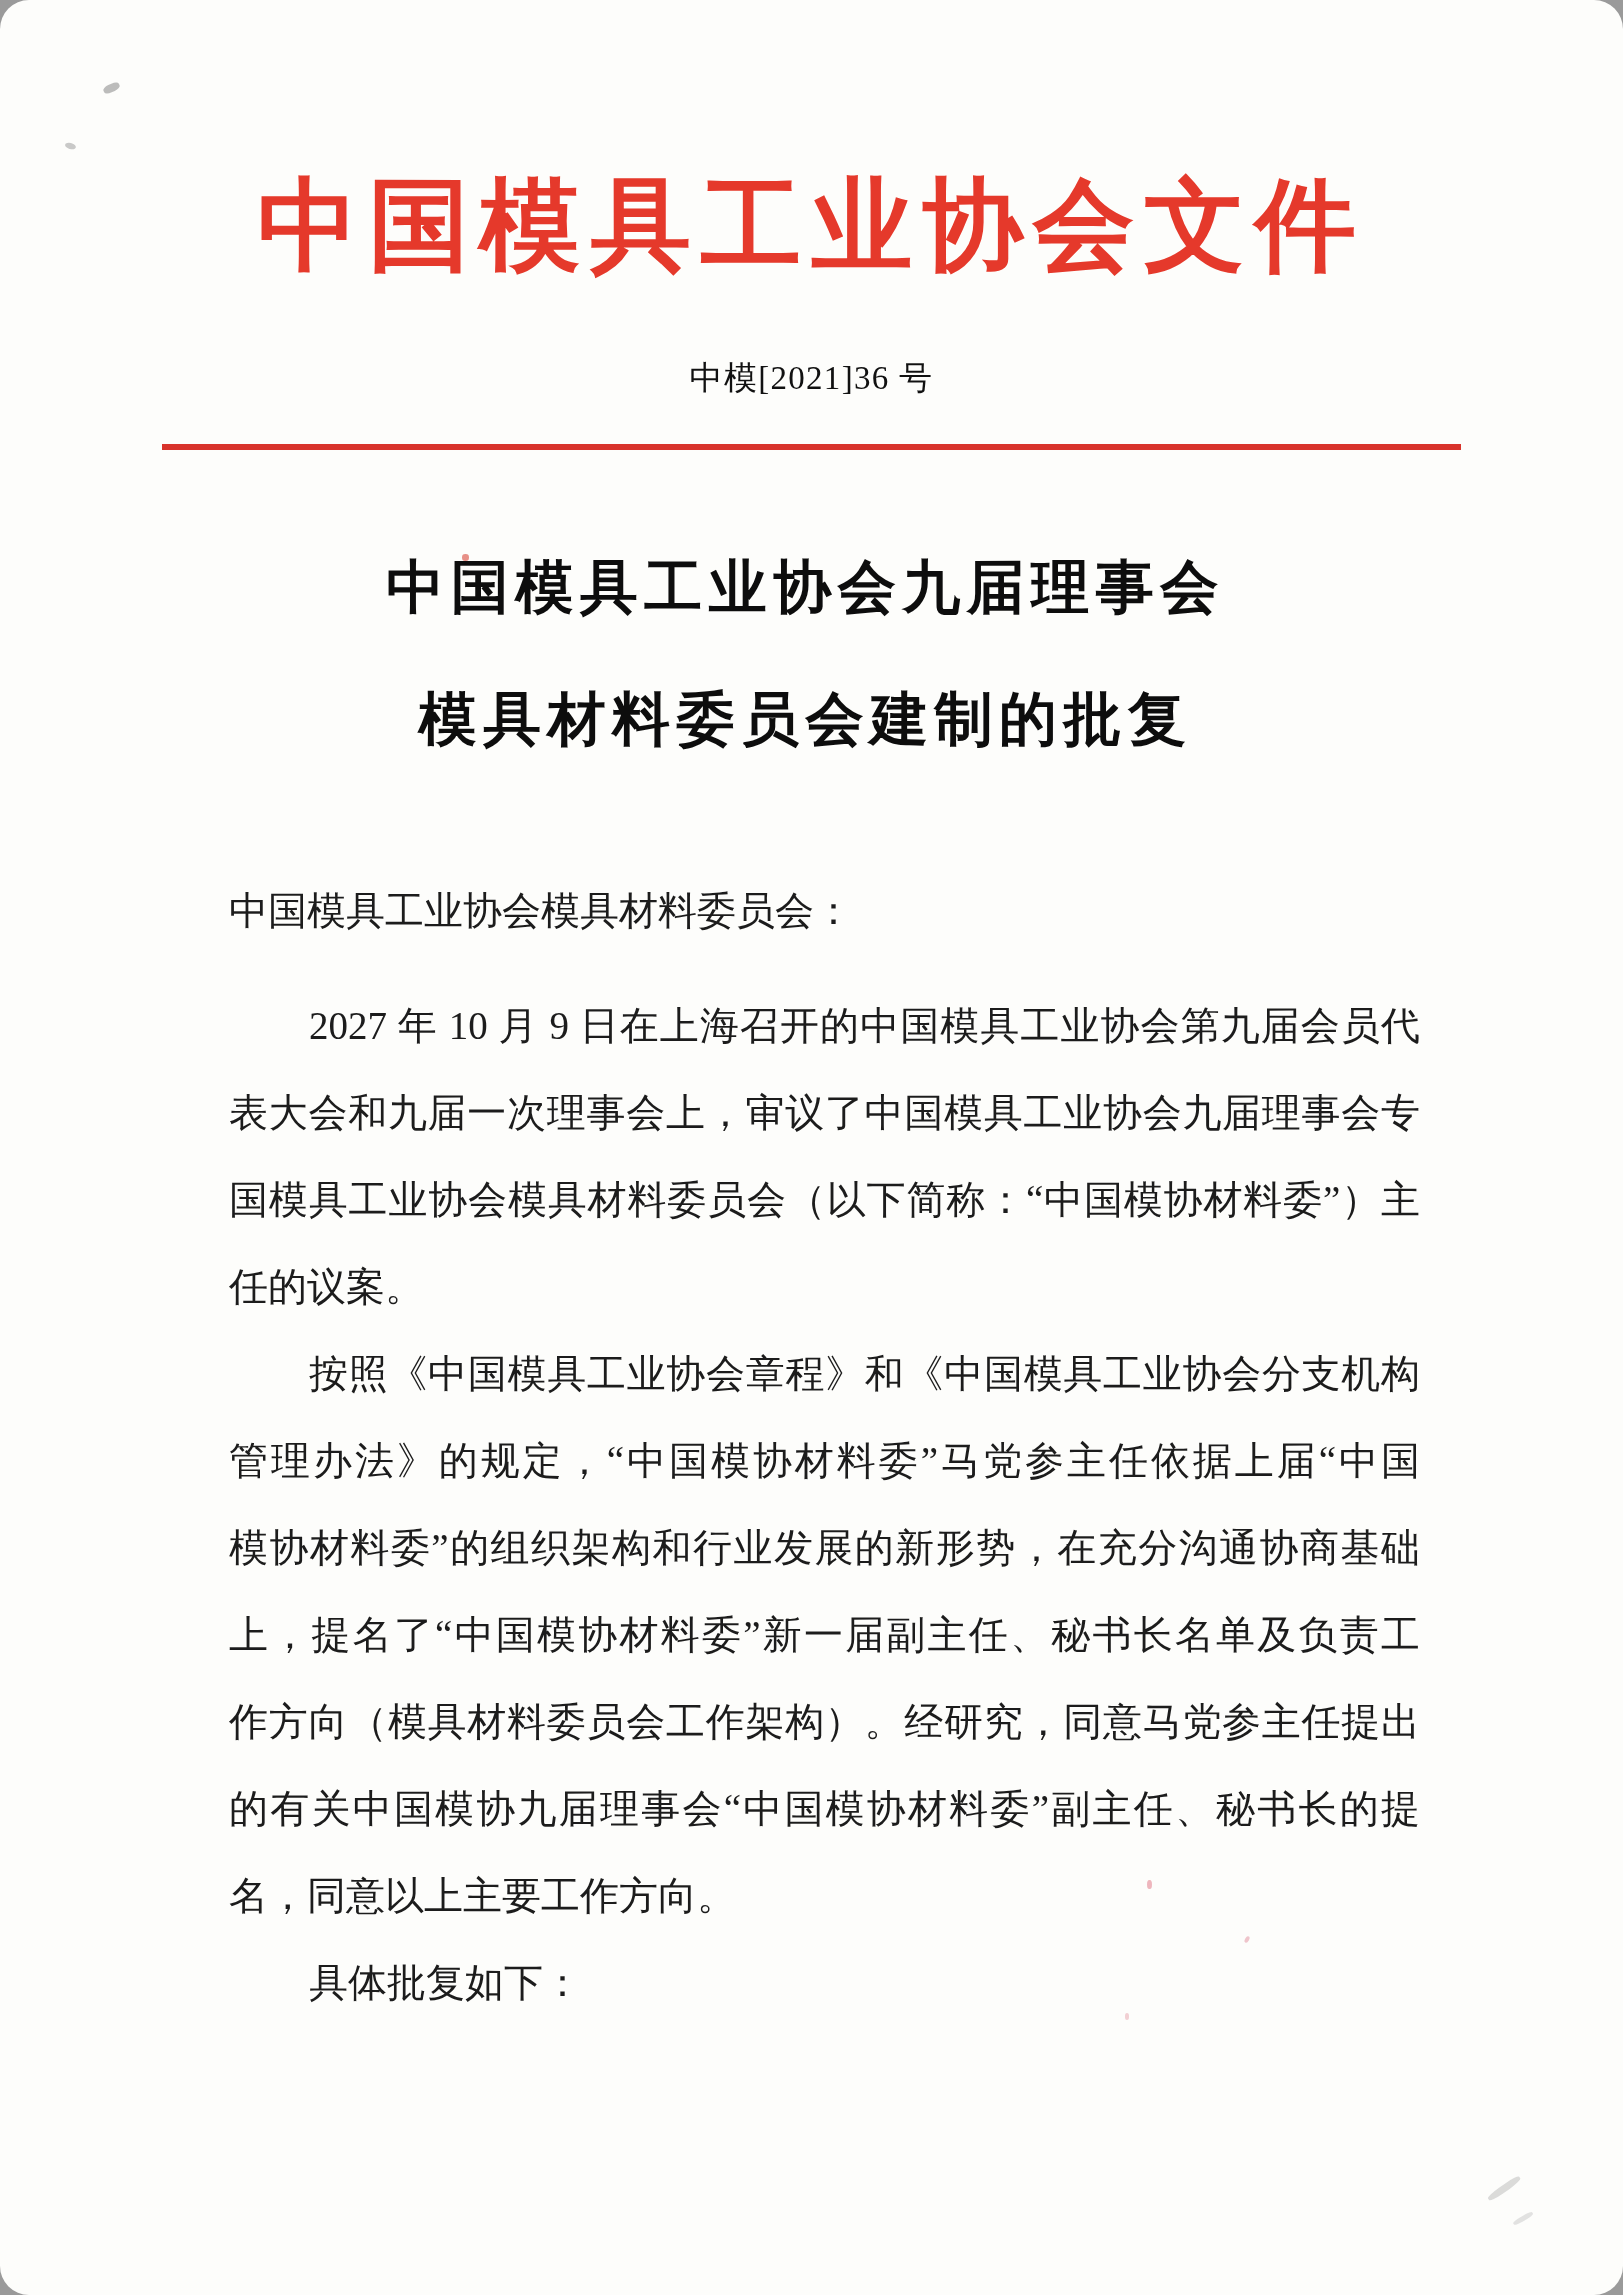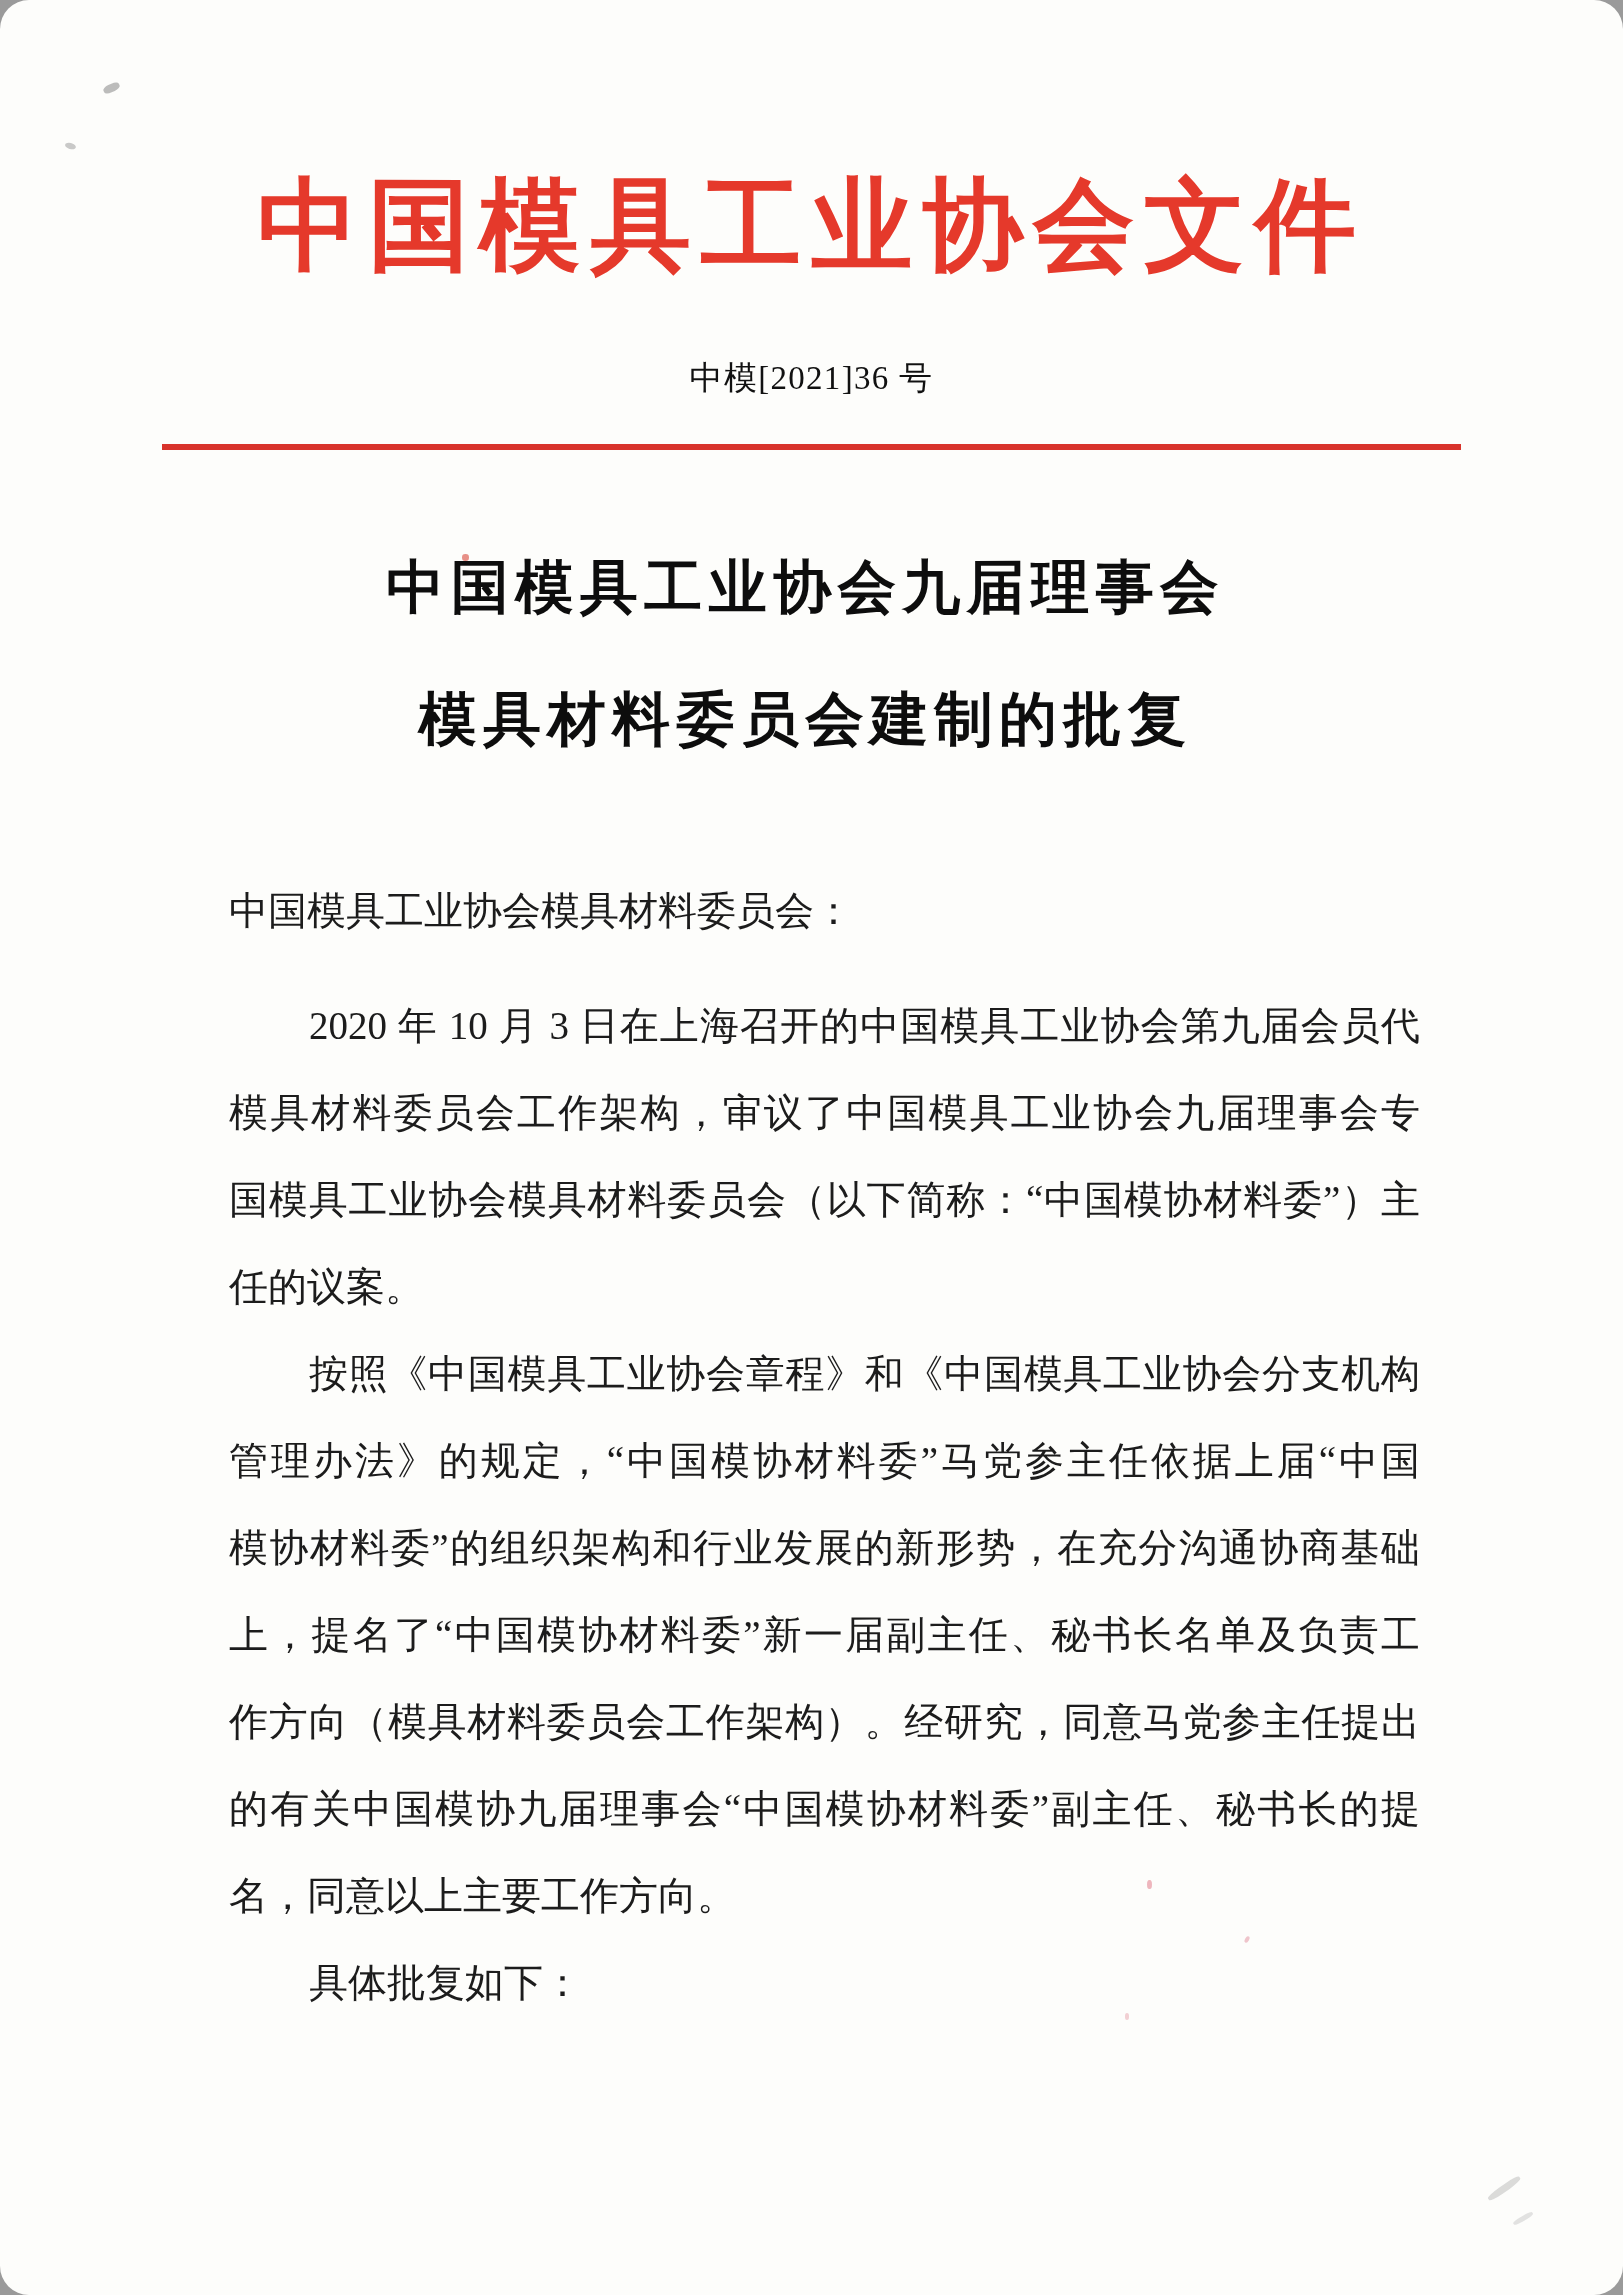--- a/index.html
+++ b/index.html
@@ -88,22 +88,22 @@
   <div class="doc-number">中模[2021]36 号</div>
 
   <div class="red-rule"></div>
 
   <div class="doc-title l1">中国模具工业协会九届理事会</div>
 
   <div class="doc-title l2">模具材料委员会建制的批复</div>
 
   <div class="body-block">
     <div class="body-line salutation">中国模具工业协会模具材料委员会：</div>
-    <div class="body-line indent">2020 年 10 月 3 日在上海召开的中国模具工业协会第九届会员代</div>
-    <div class="body-line">模具材料委员会工作架构，审议了中国模具工业协会九届理事会专</div>
+    <div class="body-line indent">2027 年 10 月 9 日在上海召开的中国模具工业协会第九届会员代</div>
+    <div class="body-line">表大会和九届一次理事会上，审议了中国模具工业协会九届理事会专</div>
     <div class="body-line">国模具工业协会模具材料委员会（以下简称：“中国模协材料委”）主</div>
     <div class="body-line para-end">任的议案。</div>
     <div class="body-line indent">按照《中国模具工业协会章程》和《中国模具工业协会分支机构</div>
     <div class="body-line">管理办法》的规定，“中国模协材料委”马党参主任依据上届“中国</div>
     <div class="body-line">模协材料委”的组织架构和行业发展的新形势，在充分沟通协商基础</div>
     <div class="body-line">上，提名了“中国模协材料委”新一届副主任、秘书长名单及负责工</div>
     <div class="body-line">作方向（模具材料委员会工作架构）。经研究，同意马党参主任提出</div>
     <div class="body-line">的有关中国模协九届理事会“中国模协材料委”副主任、秘书长的提</div>
     <div class="body-line para-end">名，同意以上主要工作方向。</div>
     <div class="body-line indent para-end">具体批复如下：</div>

